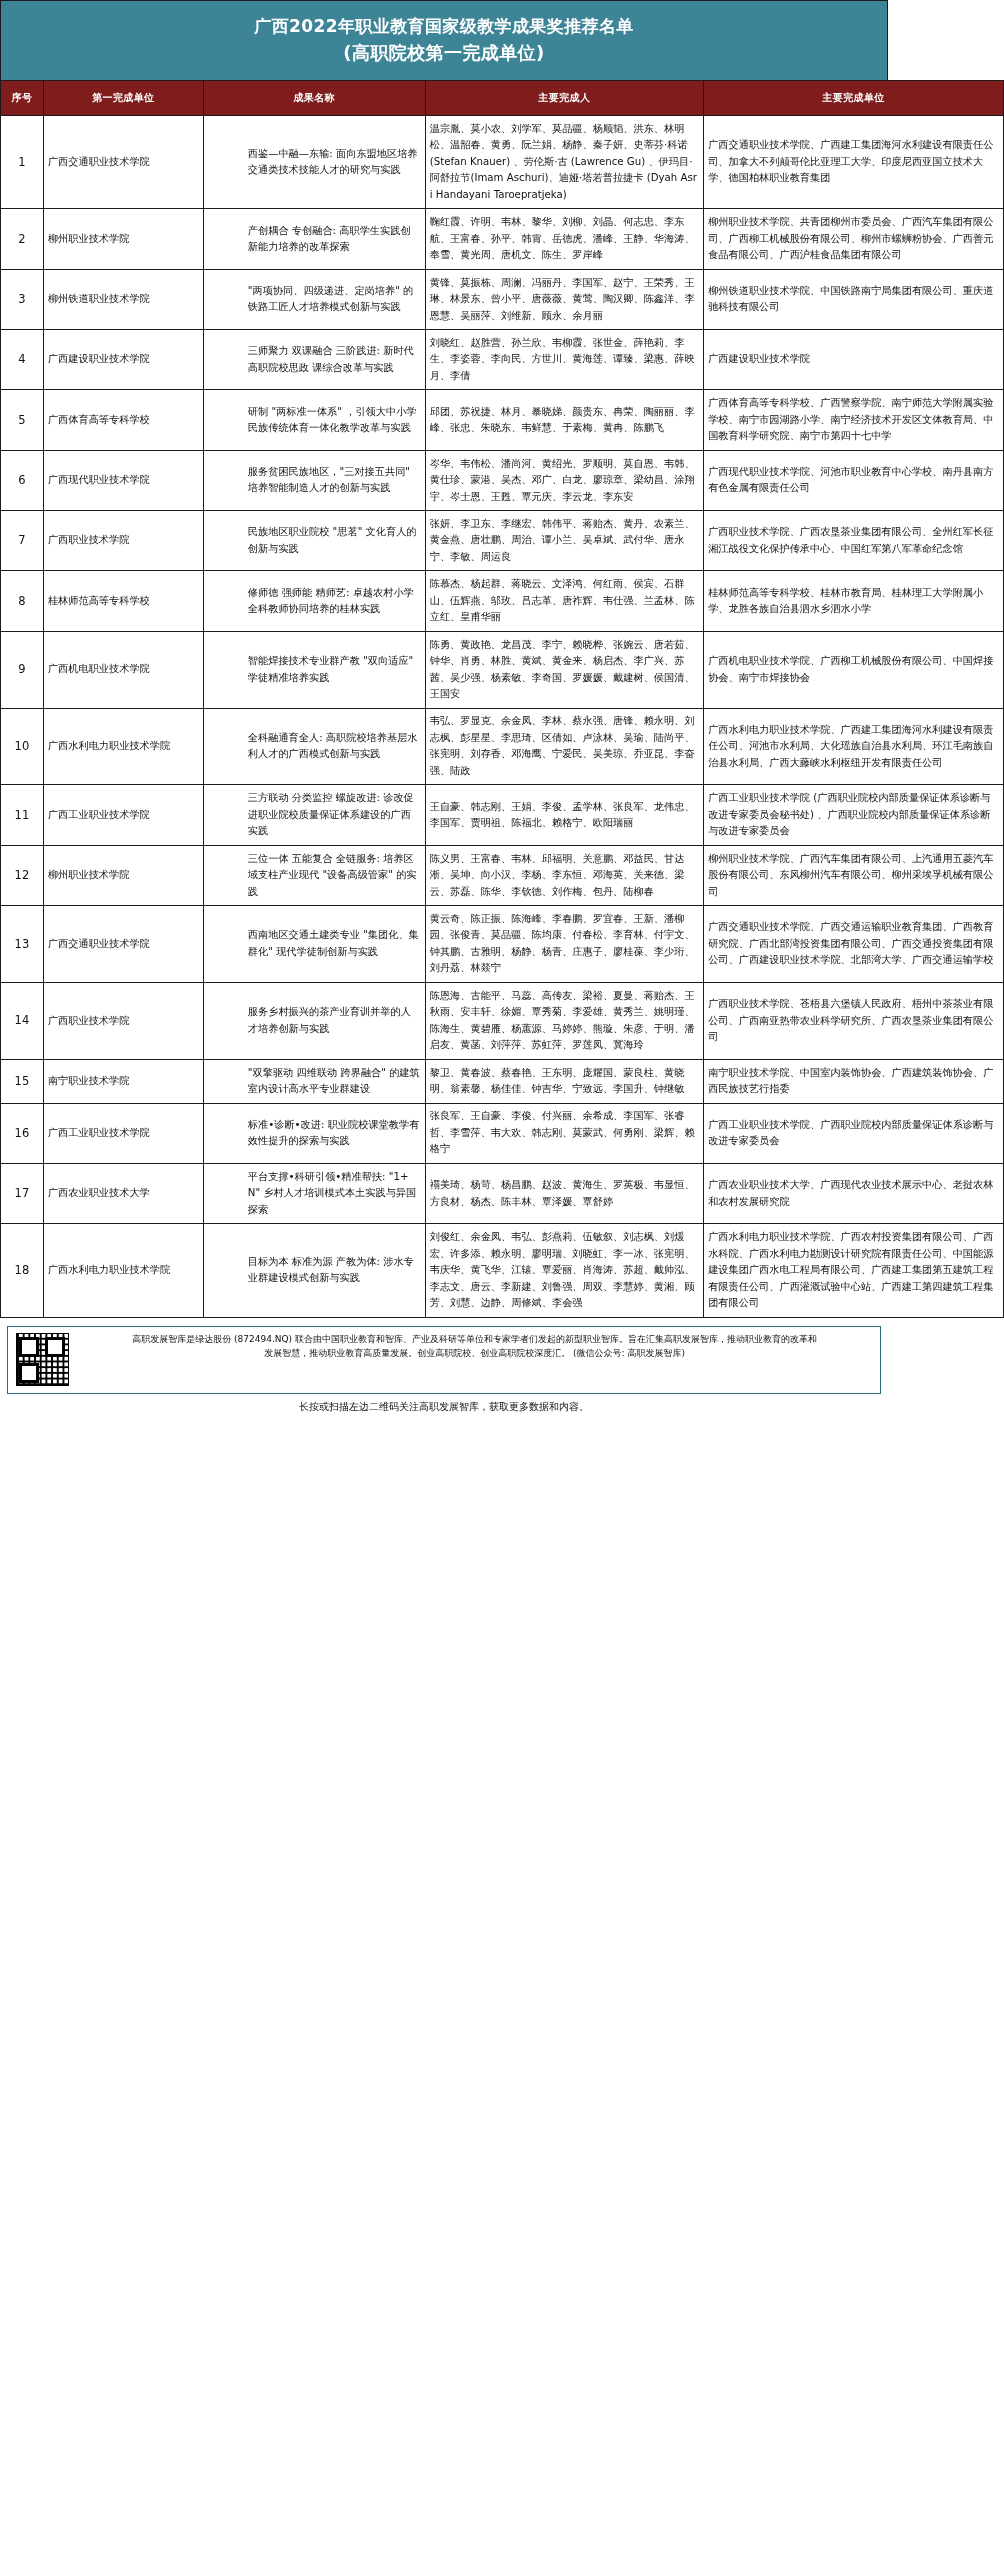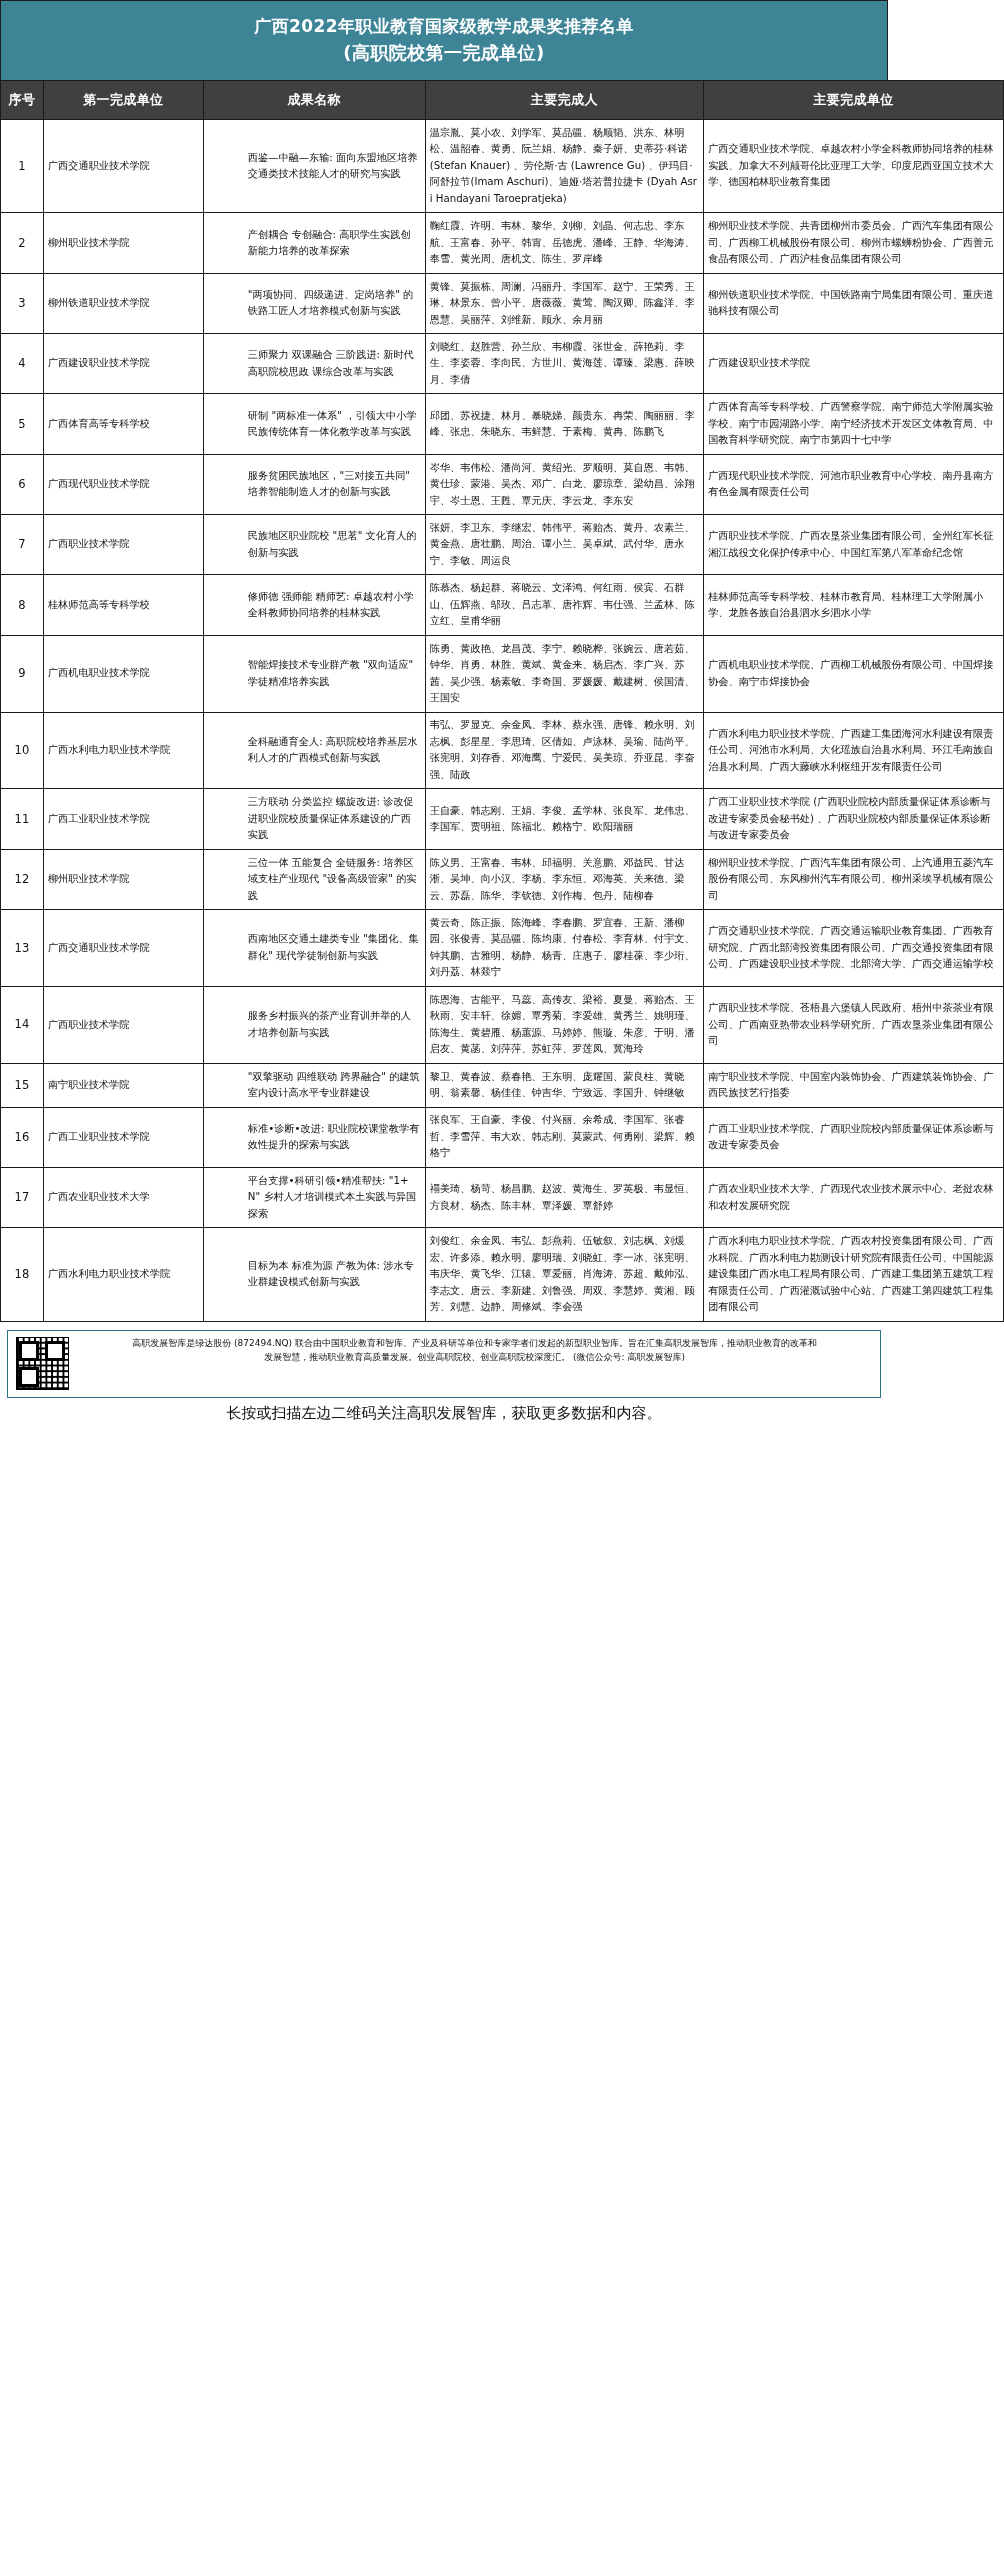--- a/index.html
+++ b/index.html
@@ -45,23 +45,23 @@
     table-layout: fixed;
     border: 1.6px solid #1b1b1b;
     border-top: none;
   }
   table.award-table col.c-seq    { width: 34px; }
   table.award-table col.c-unit   { width: 127px; }
   table.award-table col.c-name   { width: 176px; }
   table.award-table col.c-people { width: 221px; }
   table.award-table col.c-orgs   { width: 238px; }
   thead th {
-    background: #404040;
+    background: #7f1d1d;
     color: #ffffff;
-    font-size: 13px;
+    font-size: 10px;
     font-weight: bold;
     text-align: center;
     padding: 9.8px 3.3px;
     border: 0.8px solid #1b1b1b;
     border-top: 1.6px solid #1b1b1b;
     border-bottom: 1.6px solid #1b1b1b;
     letter-spacing: 0.4px;
   }
   tbody td {
     border: 0.8px solid #1b1b1b;
@@ -125,21 +125,21 @@
     background: #fff;
   }
   .footer-text {
     font-size: 9px;
     line-height: 1.55;
     color: #111111;
     flex: 1 1 auto;
   }
   .footer-note {
     text-align: center;
-    font-size: 15px;
+    font-size: 10px;
     color: #111111;
     padding: 1.6px 0 6.6px 0;
   }
 </style>
 </head>
 <body>
 
 <div class="page">
 
   <div class="title-bar">
@@ -163,21 +163,21 @@
         <th>主要完成人</th>
         <th>主要完成单位</th>
       </tr>
     </thead>
     <tbody id="table-body">
         <tr>
           <td class="seq">1</td>
           <td class="unit">广西交通职业技术学院</td>
           <td class="name">西鉴—中融—东输: 面向东盟地区培养交通类技术技能人才的研究与实践</td>
           <td class="people">温宗胤、莫小农、刘学军、莫品疆、杨顺韬、洪东、林明松、温韶春、黄勇、阮兰娟、杨静、秦子妍、史蒂芬·科诺 (Stefan Knauer) 、劳伦斯·古 (Lawrence Gu) 、伊玛目·阿舒拉节(Imam Aschuri)、迪娅·塔若普拉捷卡 (Dyah Asri Handayani Taroepratjeka)</td>
-          <td class="orgs">广西交通职业技术学院、卓越农村小学全科教师协同培养的桂林实践、加拿大不列颠哥伦比亚理工大学、印度尼西亚国立技术大学、德国柏林职业教育集团</td>
+          <td class="orgs">广西交通职业技术学院、广西建工集团海河水利建设有限责任公司、加拿大不列颠哥伦比亚理工大学、印度尼西亚国立技术大学、德国柏林职业教育集团</td>
         </tr>
         <tr>
           <td class="seq">2</td>
           <td class="unit">柳州职业技术学院</td>
           <td class="name">产创耦合 专创融合: 高职学生实践创新能力培养的改革探索</td>
           <td class="people">鞠红霞、许明、韦林、黎华、刘柳、刘晶、何志忠、李东航、王富春、孙平、韩霄、岳德虎、潘峰、王静、华海涛、奉雪、黄光周、唐机文、陈生、罗岸峰</td>
           <td class="orgs">柳州职业技术学院、共青团柳州市委员会、广西汽车集团有限公司、广西柳工机械股份有限公司、柳州市螺蛳粉协会、广西善元食品有限公司、广西沪桂食品集团有限公司</td>
         </tr>
         <tr>
           <td class="seq">3</td>

